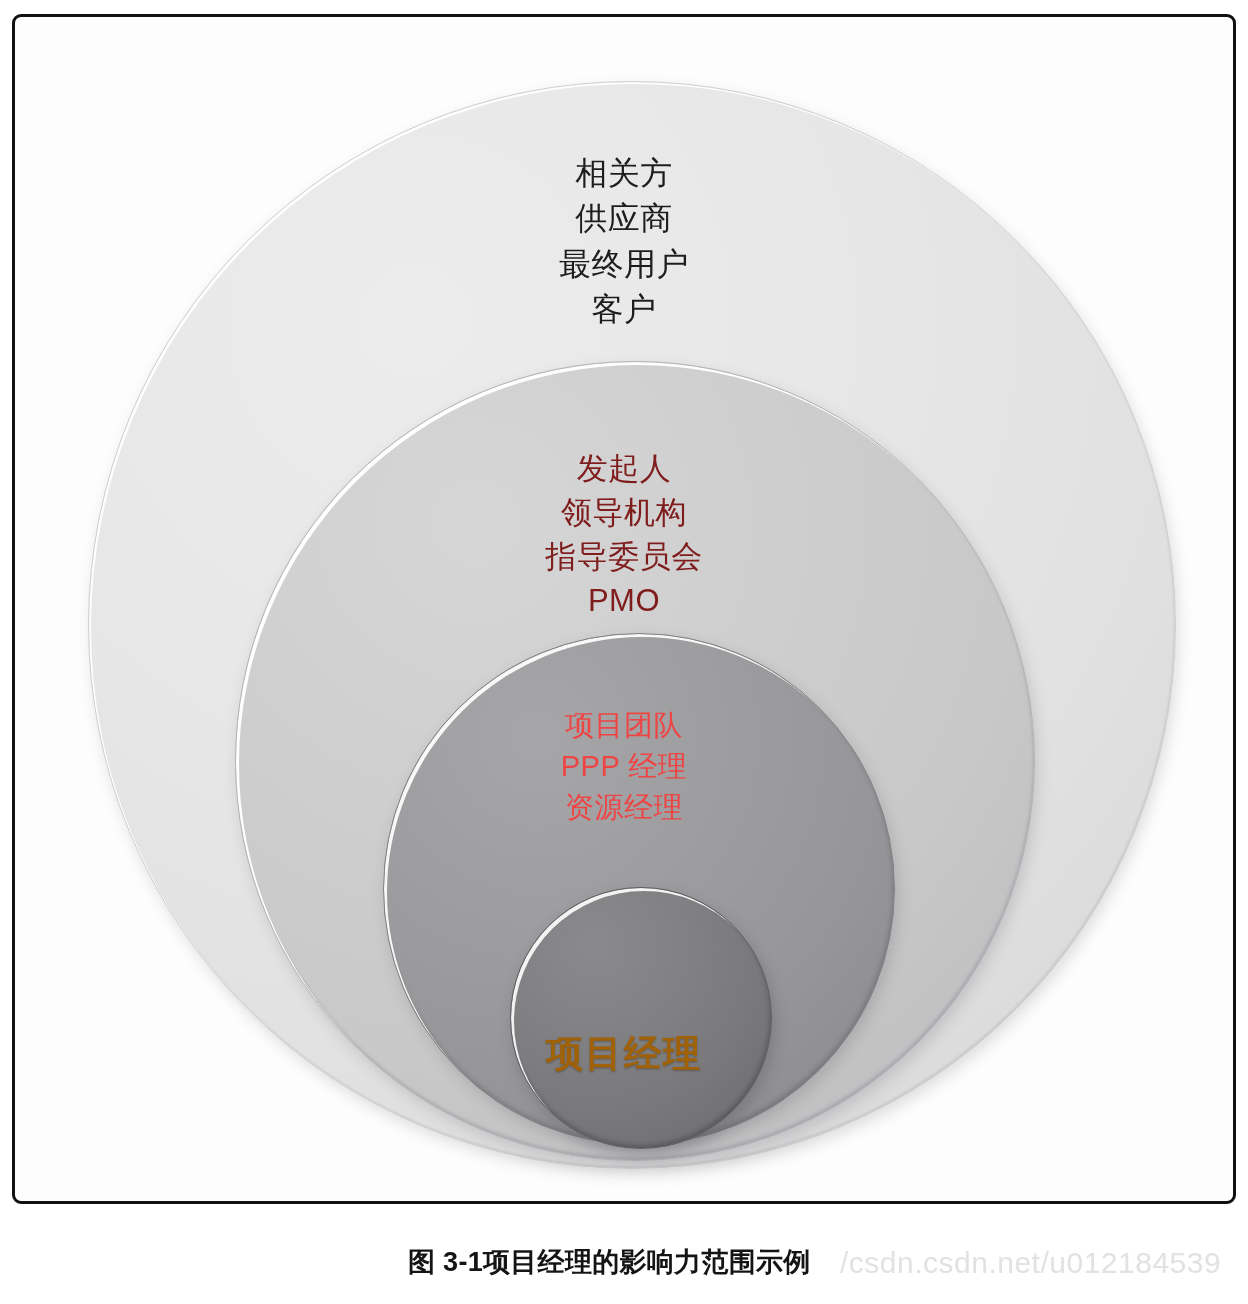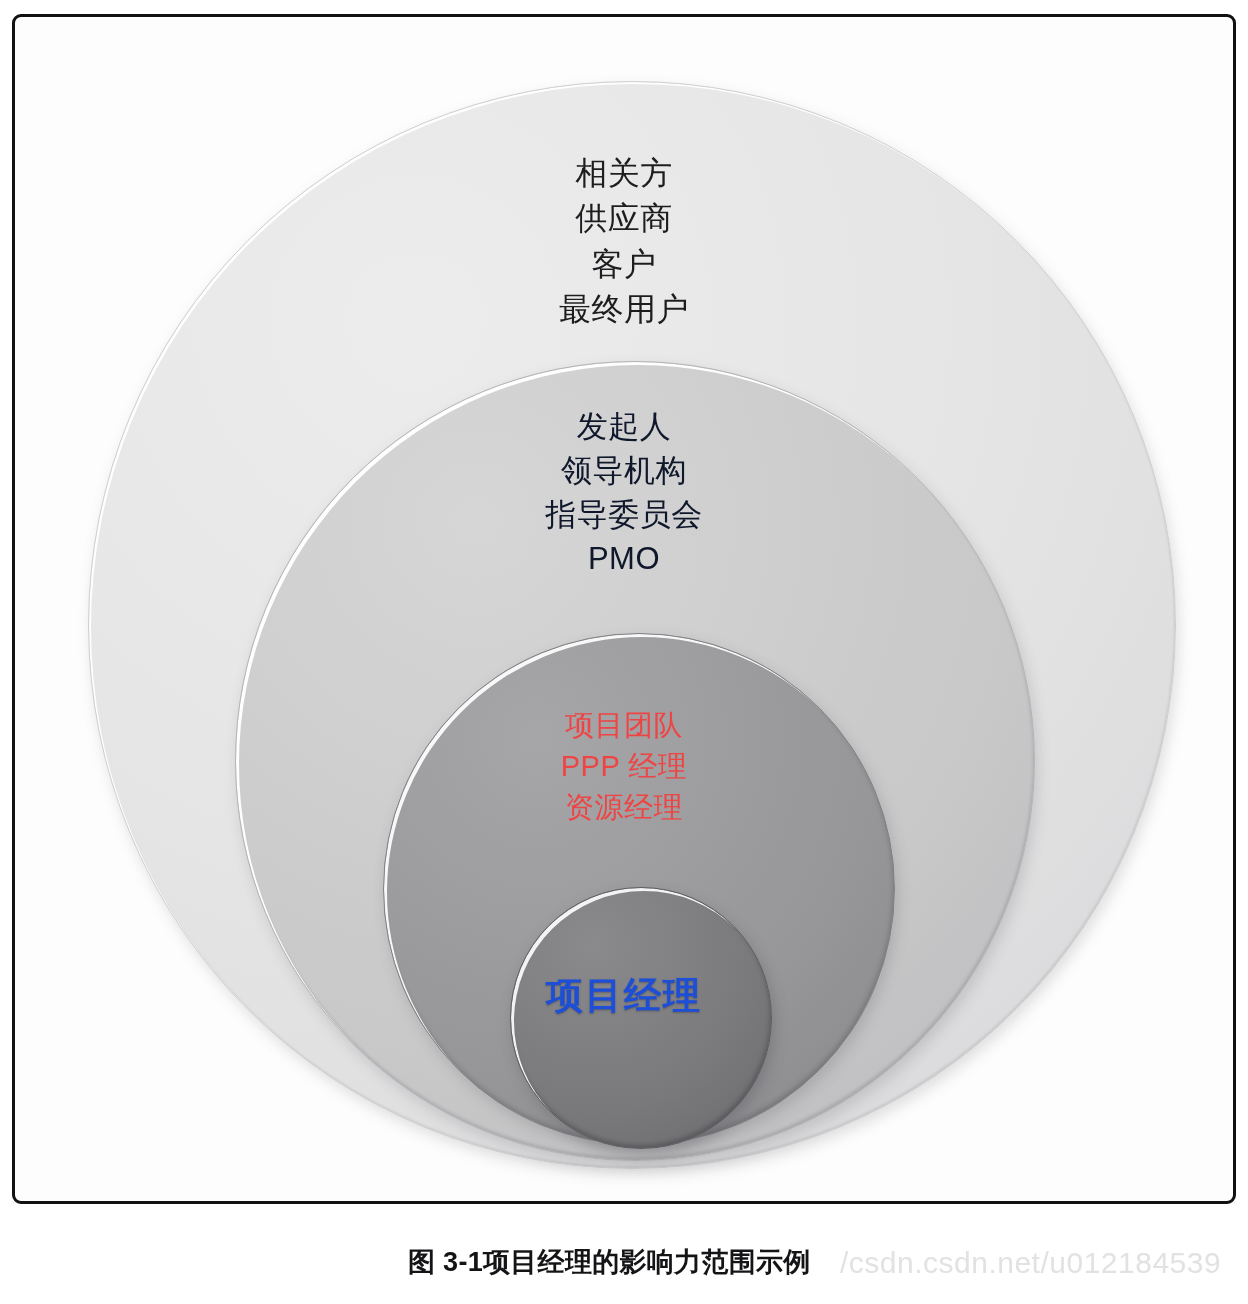--- a/index.html
+++ b/index.html
@@ -138,32 +138,32 @@
     letter-spacing: 0.5px;
     white-space: nowrap;
   }
 
   #label1 {
     top: 134px;
     color: #1d1d1f;
     font-size: 32px;
   }
   #label2 {
-    top: 388px;
-    color: #0f172a;
+    top: 430px;
+    color: #7f1d1d;
     font-size: 31px;
   }
   #label3 {
     top: 688px;
     color: #ef4444;
     font-size: 29px;
   }
   #label4 {
-    top: 953px;
-    color: #1d4ed8;
+    top: 1011px;
+    color: #a16207;
     font-size: 37px;
     font-weight: bold;
     letter-spacing: 1px;
     text-shadow: 0 1px 2px rgba(40,40,45,0.4);
   }
   #label4 .line { letter-spacing: 2px; }
 
   
   #caption-row {
     position: absolute;
@@ -204,22 +204,22 @@
     <div id="circles">
 
       <div class="ring" id="ring1"></div>
       <div class="ring" id="ring2"></div>
       <div class="ring" id="ring3"></div>
       <div class="ring" id="ring4"></div>
 
       <div class="ring-label" id="label1">
         <span class="line">相关方</span>
         <span class="line">供应商</span>
+        <span class="line">最终用户</span>
         <span class="line">客户</span>
-        <span class="line">最终用户</span>
       </div>
 
       <div class="ring-label" id="label2">
         <span class="line">发起人</span>
         <span class="line">领导机构</span>
         <span class="line">指导委员会</span>
         <span class="line">PMO</span>
       </div>
 
       <div class="ring-label" id="label3">

